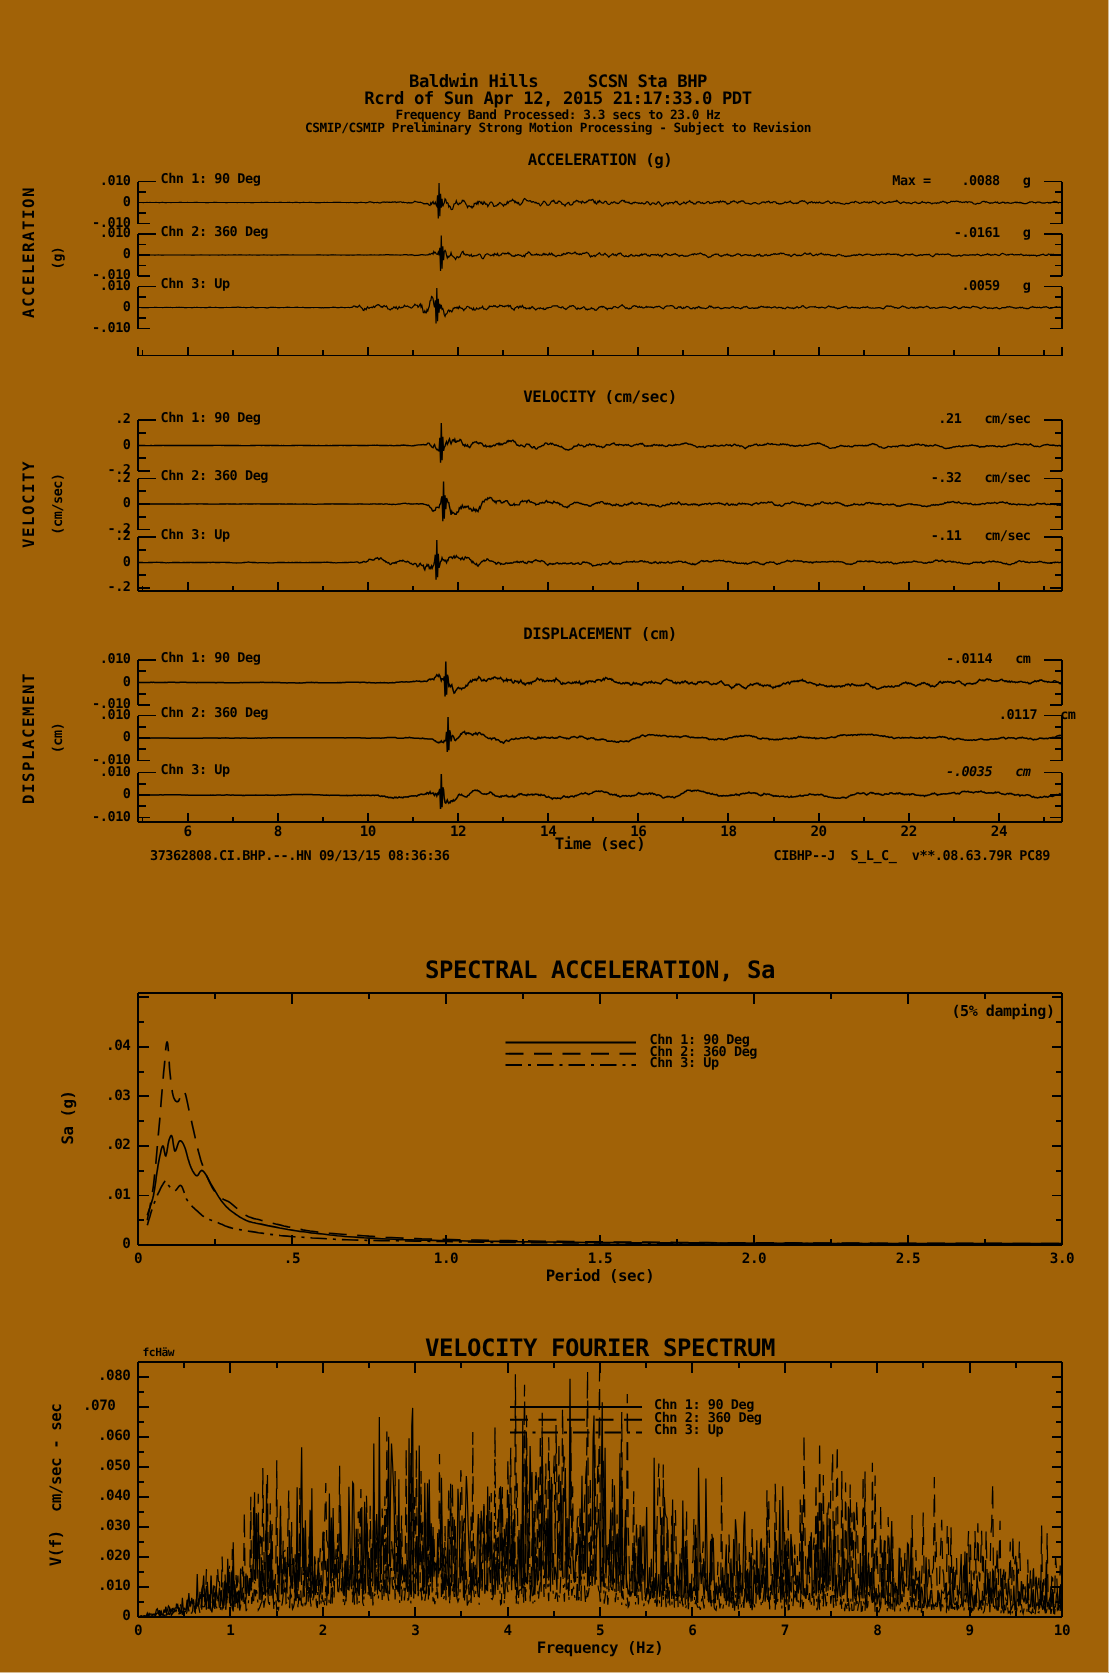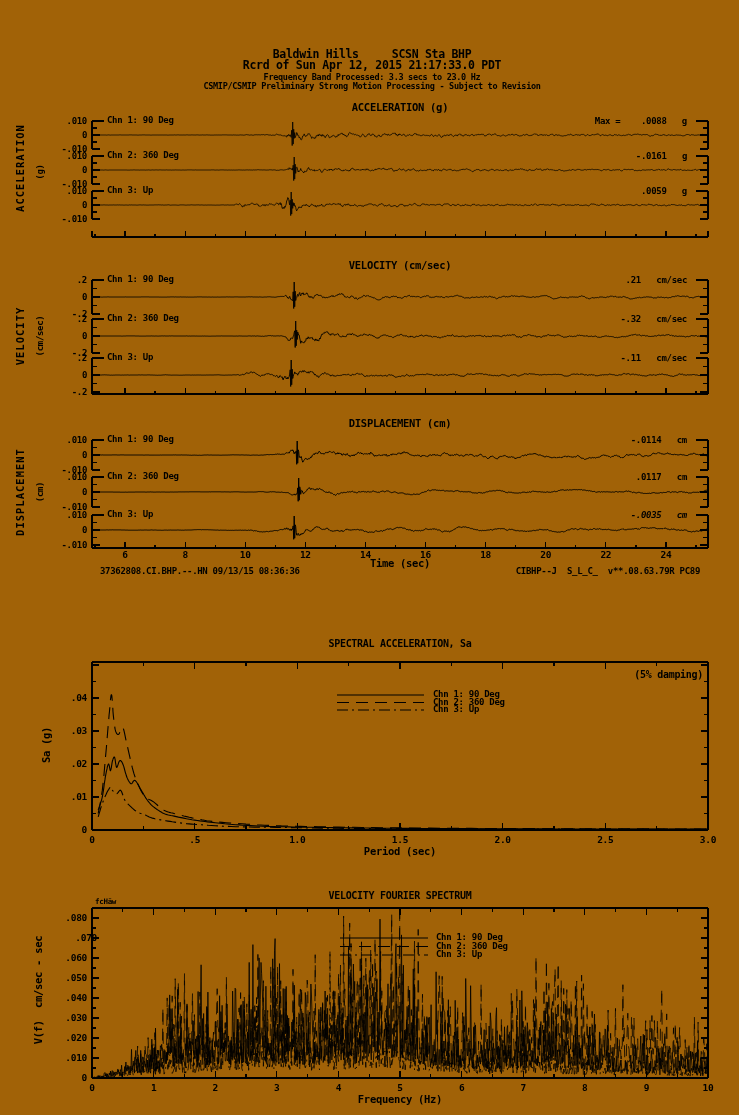--- a/index.html
+++ b/index.html
@@ -6,21 +6,21 @@
   .page{position:relative;width:739px;height:1115px;background:#a16207;overflow:hidden;
         font-family:"DejaVu Sans Mono",monospace;color:#000;}
   svg{position:absolute;left:0;top:0;}
   .lbl{position:absolute;color:#000;font-family:"DejaVu Sans Mono",monospace;
        font-weight:700;white-space:pre;line-height:1;letter-spacing:-0.3px;}
   .c{transform:translateX(-50%);}
   .r{transform:translateX(-100%);text-align:right;}
   .rot{transform:translate(-50%,-50%) rotate(-90deg);}
   .f12{font-size:11.5px;} .f11{font-size:10.5px;} .f10{font-size:10px;}
   .f9{font-size:9px;} .f85{font-size:8.5px;} .f75{font-size:7.5px;} .f95{font-size:9.5px;}
-  .fT{font-size:10px;}
+  .fT{font-size:16px;}
 </style>
 </head>
 <body>
 
 <div class="page" id="page">
 
   <svg id="plot-canvas" width="739" height="1115" viewBox="0 0 739 1115">
       <line x1="92" y1="121" x2="92" y2="149" stroke="#000000" stroke-width="1.3" shape-rendering="crispEdges"></line>
       <line x1="92" y1="121" x2="104" y2="121" stroke="#000000" stroke-width="1.3" shape-rendering="crispEdges"></line>
       <line x1="92" y1="128" x2="97" y2="128" stroke="#000000" stroke-width="1.3" shape-rendering="crispEdges"></line>
@@ -418,21 +418,21 @@
     <div class="lbl f9 r" style="left: 687px; top: 354px;">-.11   cm/sec</div>
     <div class="lbl f9 r" style="left: 87px; top: 435.5px;">.010</div>
     <div class="lbl f9 r" style="left: 87px; top: 450.5px;">0</div>
     <div class="lbl f9 r" style="left: 87px; top: 465.5px;">-.010</div>
     <div class="lbl f9" style="left: 107px; top: 435px;">Chn 1: 90 Deg</div>
     <div class="lbl f9 r" style="left: 687px; top: 436px;">-.0114   cm</div>
     <div class="lbl f9 r" style="left: 87px; top: 472.5px;">.010</div>
     <div class="lbl f9 r" style="left: 87px; top: 487.5px;">0</div>
     <div class="lbl f9 r" style="left: 87px; top: 502.5px;">-.010</div>
     <div class="lbl f9" style="left: 107px; top: 472px;">Chn 2: 360 Deg</div>
-    <div class="lbl f9 r" style="left: 687px; top: 473px;">.0117   cm</div>
+    <div class="lbl f9 r" style="left: 717px; top: 473px;">.0117   cm</div>
     <div class="lbl f9 r" style="left: 87px; top: 510.5px;">.010</div>
     <div class="lbl f9 r" style="left: 87px; top: 525.5px;">0</div>
     <div class="lbl f9 r" style="left: 87px; top: 540.5px;">-.010</div>
     <div class="lbl f9" style="left: 107px; top: 510px;">Chn 3: Up</div>
     <div class="lbl f9 r" style="left: 687px; top: 511px; font-style: italic;">-.0035   cm</div>
     <div class="lbl f95 c" style="left: 125.054px; top: 550px;">6</div>
     <div class="lbl f95 c" style="left: 185.151px; top: 550px;">8</div>
     <div class="lbl f95 c" style="left: 245.249px; top: 550px;">10</div>
     <div class="lbl f95 c" style="left: 305.346px; top: 550px;">12</div>
     <div class="lbl f95 c" style="left: 365.444px; top: 550px;">14</div>
@@ -456,21 +456,21 @@
     <div class="lbl f9" style="left: 433px; top: 690px;">Chn 1: 90 Deg</div>
     <div class="lbl f9" style="left: 433px; top: 697.5px;">Chn 2: 360 Deg</div>
     <div class="lbl f9" style="left: 433px; top: 705px;">Chn 3: Up</div>
     <div class="lbl f95 r" style="left: 87px; top: 1073px;">0</div>
     <div class="lbl f95 r" style="left: 87px; top: 1053px;">.010</div>
     <div class="lbl f95 r" style="left: 87px; top: 1033px;">.020</div>
     <div class="lbl f95 r" style="left: 87px; top: 1013px;">.030</div>
     <div class="lbl f95 r" style="left: 87px; top: 993px;">.040</div>
     <div class="lbl f95 r" style="left: 87px; top: 973px;">.050</div>
     <div class="lbl f95 r" style="left: 87px; top: 953px;">.060</div>
-    <div class="lbl f95 r" style="left: 97px; top: 933px;">.070</div>
+    <div class="lbl f95 r" style="left: 77px; top: 933px;">.070</div>
     <div class="lbl f95 r" style="left: 87px; top: 913px;">.080</div>
     <div class="lbl f95 c" style="left: 92px; top: 1083px;">0</div>
     <div class="lbl f95 c" style="left: 153.6px; top: 1083px;">1</div>
     <div class="lbl f95 c" style="left: 215.2px; top: 1083px;">2</div>
     <div class="lbl f95 c" style="left: 276.8px; top: 1083px;">3</div>
     <div class="lbl f95 c" style="left: 338.4px; top: 1083px;">4</div>
     <div class="lbl f95 c" style="left: 400px; top: 1083px;">5</div>
     <div class="lbl f95 c" style="left: 461.6px; top: 1083px;">6</div>
     <div class="lbl f95 c" style="left: 523.2px; top: 1083px;">7</div>
     <div class="lbl f95 c" style="left: 584.8px; top: 1083px;">8</div>

